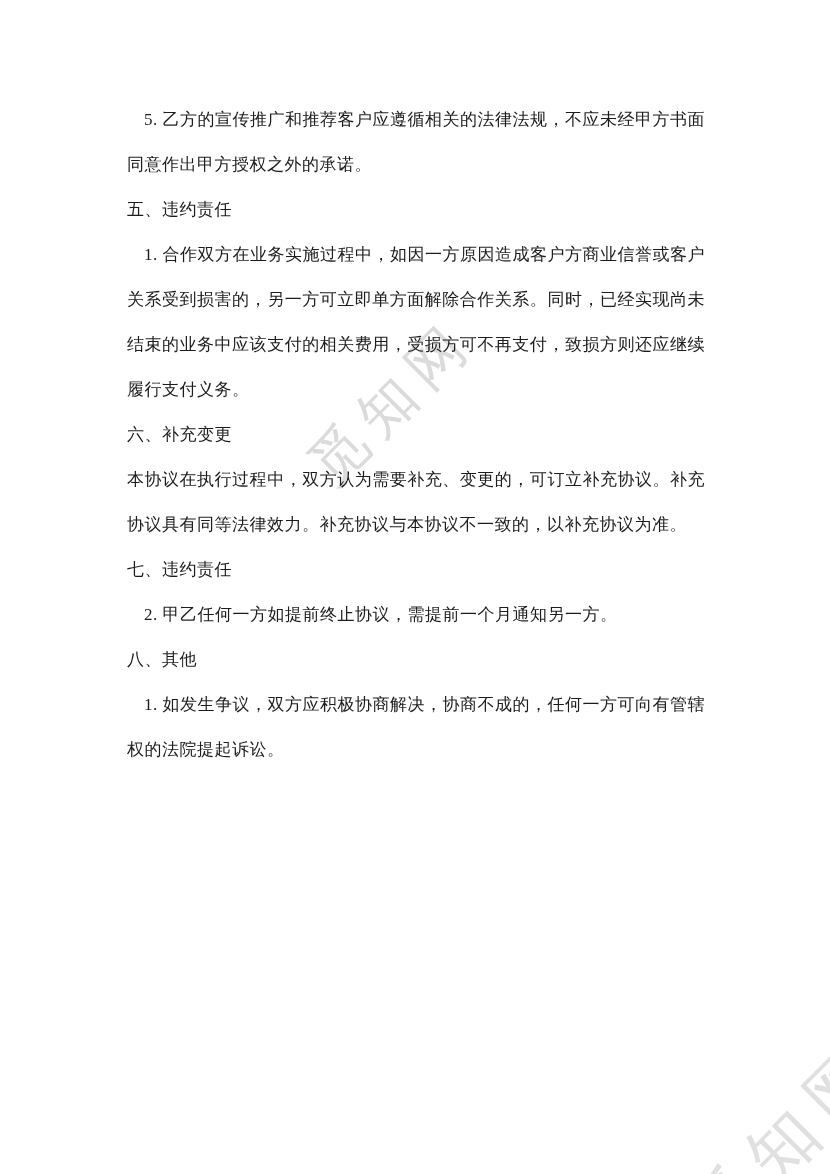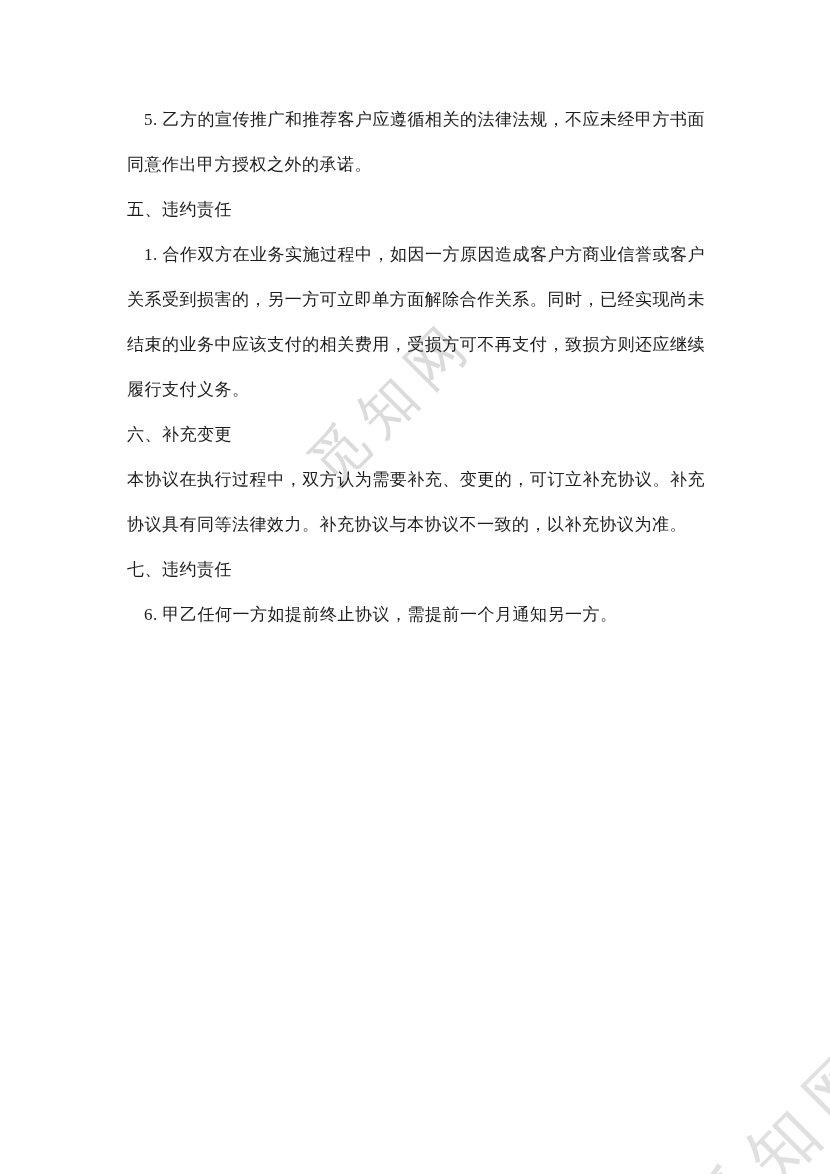--- a/index.html
+++ b/index.html
@@ -64,16 +64,18 @@
 
   <div class="watermark wm-corner">觅知网</div>
 
   <div class="doc-content">
     <p class="para indent">5. 乙方的宣传推广和推荐客户应遵循相关的法律法规，不应未经甲方书面同意作出甲方授权之外的承诺。</p>
     <p class="para heading">五、违约责任</p>
     <p class="para indent">1. 合作双方在业务实施过程中，如因一方原因造成客户方商业信誉或客户关系受到损害的，另一方可立即单方面解除合作关系。同时，已经实现尚未结束的业务中应该支付的相关费用，受损方可不再支付，致损方则还应继续履行支付义务。</p>
     <p class="para heading">六、补充变更</p>
     <p class="para">本协议在执行过程中，双方认为需要补充、变更的，可订立补充协议。补充协议具有同等法律效力。补充协议与本协议不一致的，以补充协议为准。</p>
     <p class="para heading">七、违约责任</p>
-    <p class="para indent">6. 甲乙任何一方如提前终止协议，需提前一个月通知另一方。</p>
+    <p class="para indent">2. 甲乙任何一方如提前终止协议，需提前一个月通知另一方。</p>
+    <p class="para heading">八、其他</p>
+    <p class="para indent">1. 如发生争议，双方应积极协商解决，协商不成的，任何一方可向有管辖权的法院提起诉讼。</p>
   </div>
 
 </div>
 
 </body></html>

